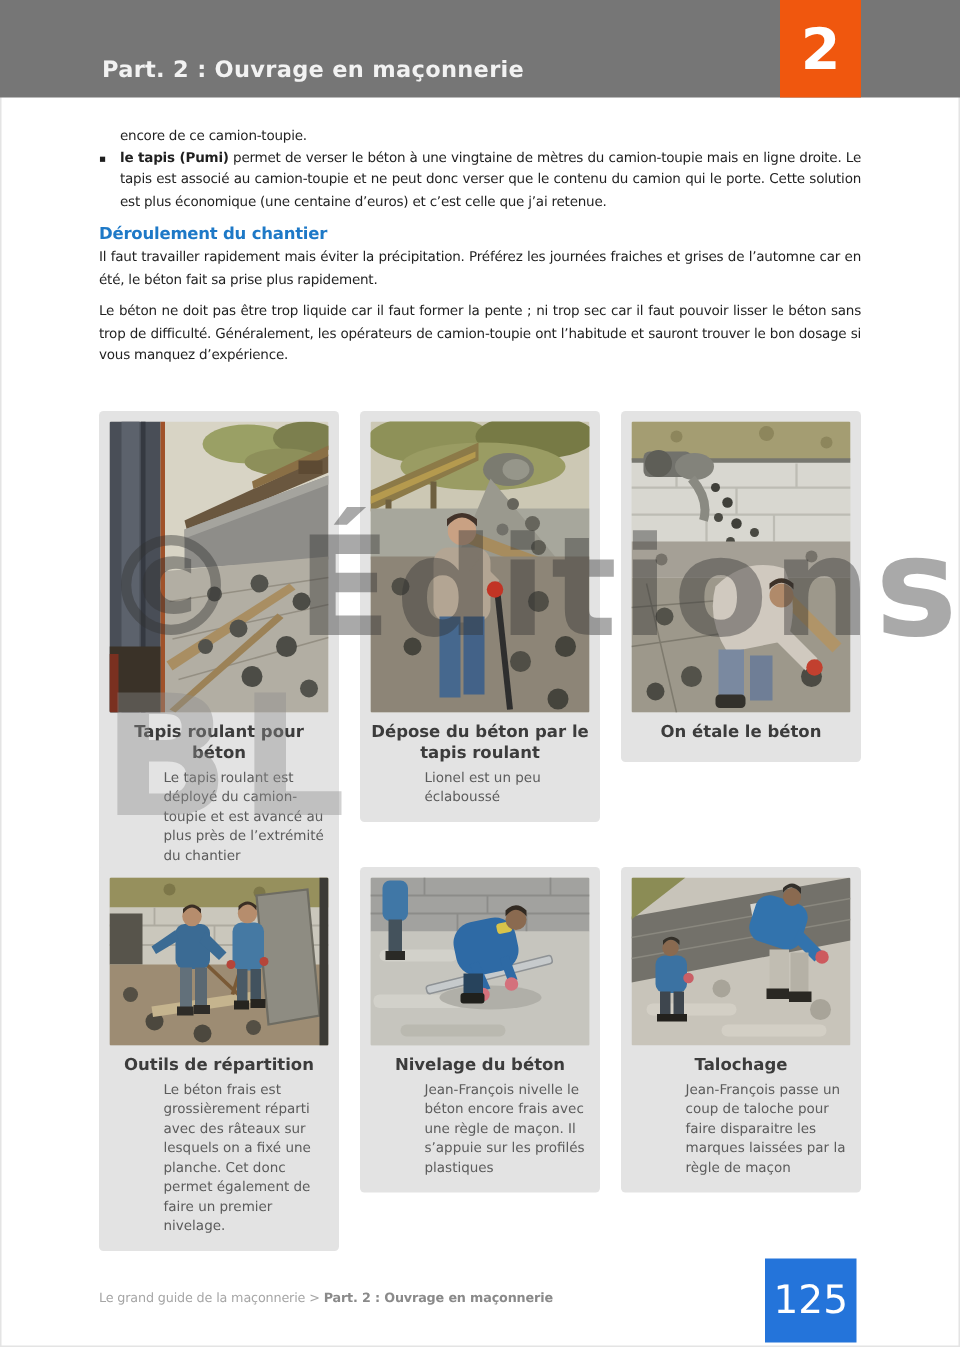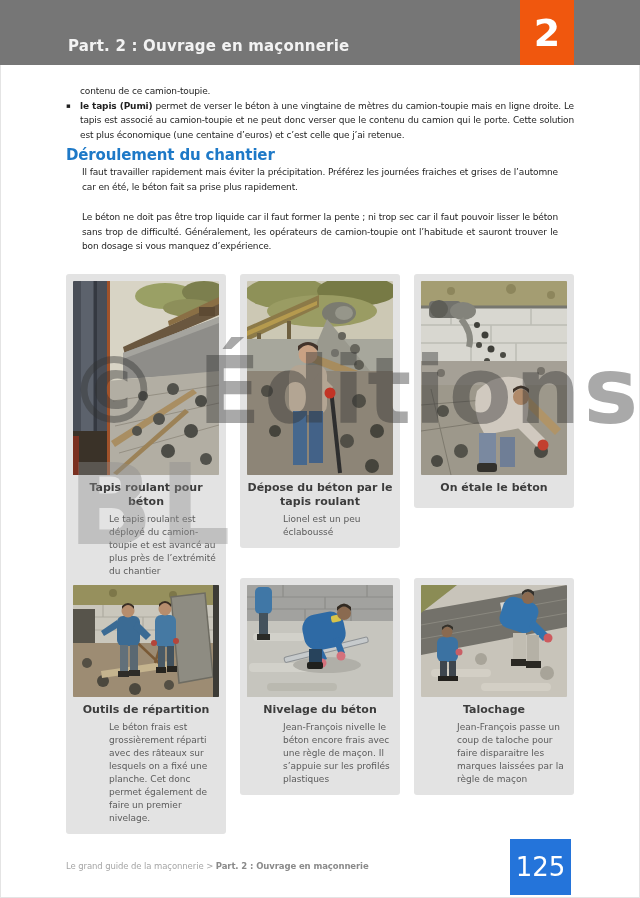--- a/index.html
+++ b/index.html
@@ -14,22 +14,22 @@
   .chapter-box{position:absolute;top:0;right:66px;width:54px;height:65px;background:#f0570e;
     display:flex;align-items:center;justify-content:center;}
   .chapter-num{color:#ffffff;font-size:38px;font-weight:bold;line-height:1;}
   
   .content{position:absolute;left:66px;top:84px;width:508px;color:#1f1f1f;
     font-size:9px;line-height:14.5px;letter-spacing:-0.15px;text-align:justify;}
   .cont-line{padding-left:14px;}
   .bullet-item{display:flex;}
   .bullet-marker{width:14px;flex:0 0 14px;font-size:7px;line-height:14.5px;}
   .bullet-text{flex:1;text-align:justify;}
-  .blue-heading{margin-top:6px;color:#1e79c7;font-weight:bold;font-size:15px;line-height:15px;}
-  .para{margin:16px;}
+  .blue-heading{margin-top:6px;color:#1e79c7;font-weight:bold;font-size:11px;line-height:15px;}
+  .para{margin:0;}
   .para.p1{margin-top:2px;}
   .para.p2{margin-top:7px;}
   .para.p3{margin-top:8px;}
   
   .fig-row{position:absolute;left:66px;width:508px;display:flex;gap:14px;align-items:flex-start;}
   .fig-row.row1{top:274px;}
   .fig-row.row2{top:578px;}
   .fig-card{width:160px;background:#e3e3e3;border-radius:3px;padding:7px 7px 9px 7px;box-sizing:border-box;}
   .fig-photo{display:block;width:146px;border-radius:1px;}
   .row1 .fig-photo{height:194px;}
@@ -55,21 +55,21 @@
 <div class="page">
 
   <div class="header-bar">
     <div class="header-title">Part. 2 : Ouvrage en maçonnerie</div>
   </div>
   <div class="chapter-box">
     <span class="chapter-num">2</span>
   </div>
 
   <div class="content">
-    <div class="cont-line">contenu de ce camion-toupie.</div>
+    <div class="cont-line">encore de ce camion-toupie.</div>
     <div class="bullet-item">
       <span class="bullet-marker">▪</span>
       <span class="bullet-text"><b>le tapis (Pumi)</b><span> permet de verser le béton à une vingtaine de mètres du camion-toupie mais en ligne droite. Le tapis est associé au camion-toupie et ne peut donc verser que le contenu du camion qui le porte. Cette solution est plus économique (une centaine d’euros) et c’est celle que j’ai retenue.</span></span>
     </div>
     <div class="blue-heading">Déroulement du chantier</div>
     <p class="para p1">Il faut travailler rapidement mais éviter la précipitation. Préférez les journées fraiches et grises de l’automne car en été, le béton fait sa prise plus rapidement.</p>
     <p class="para p2">Le béton ne doit pas être trop liquide car il faut former la pente ; ni trop sec car il faut pouvoir lisser le béton sans trop de difficulté. Généralement, les opérateurs de camion-toupie ont l’habitude et sauront trouver le bon dosage si vous manquez d’expérience.</p>
   </div>
 
   <div class="fig-row row1">

